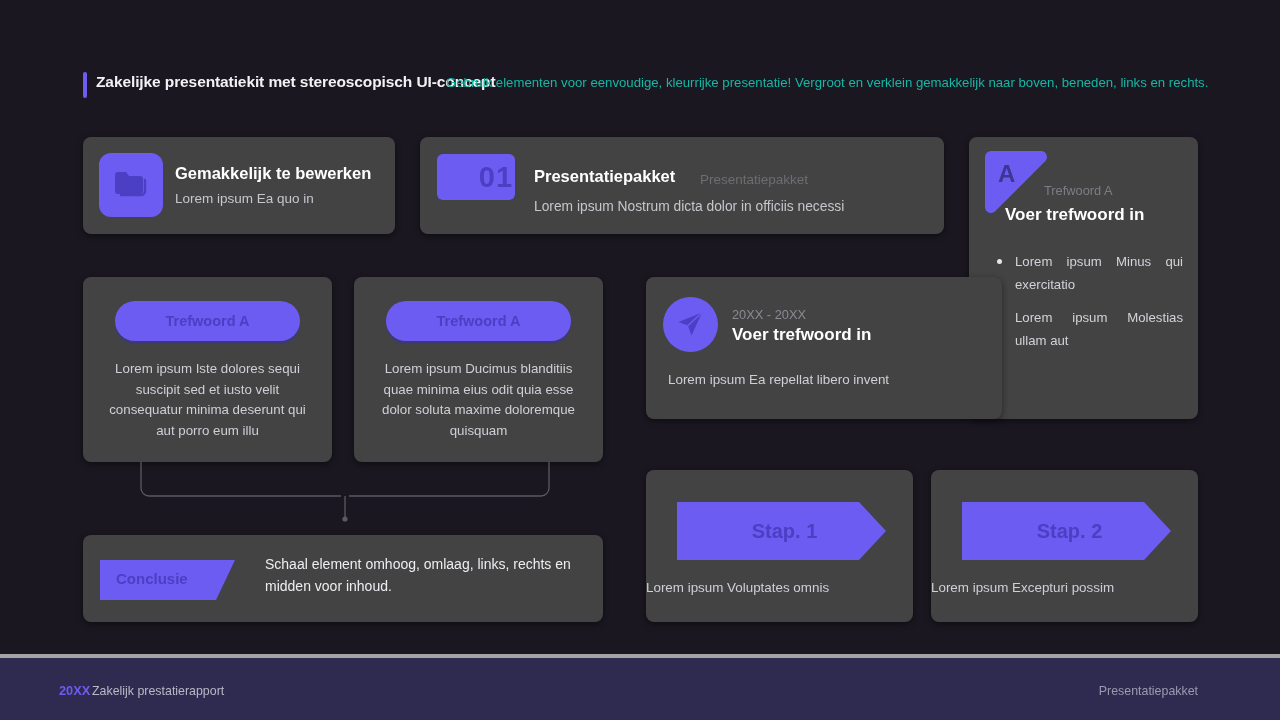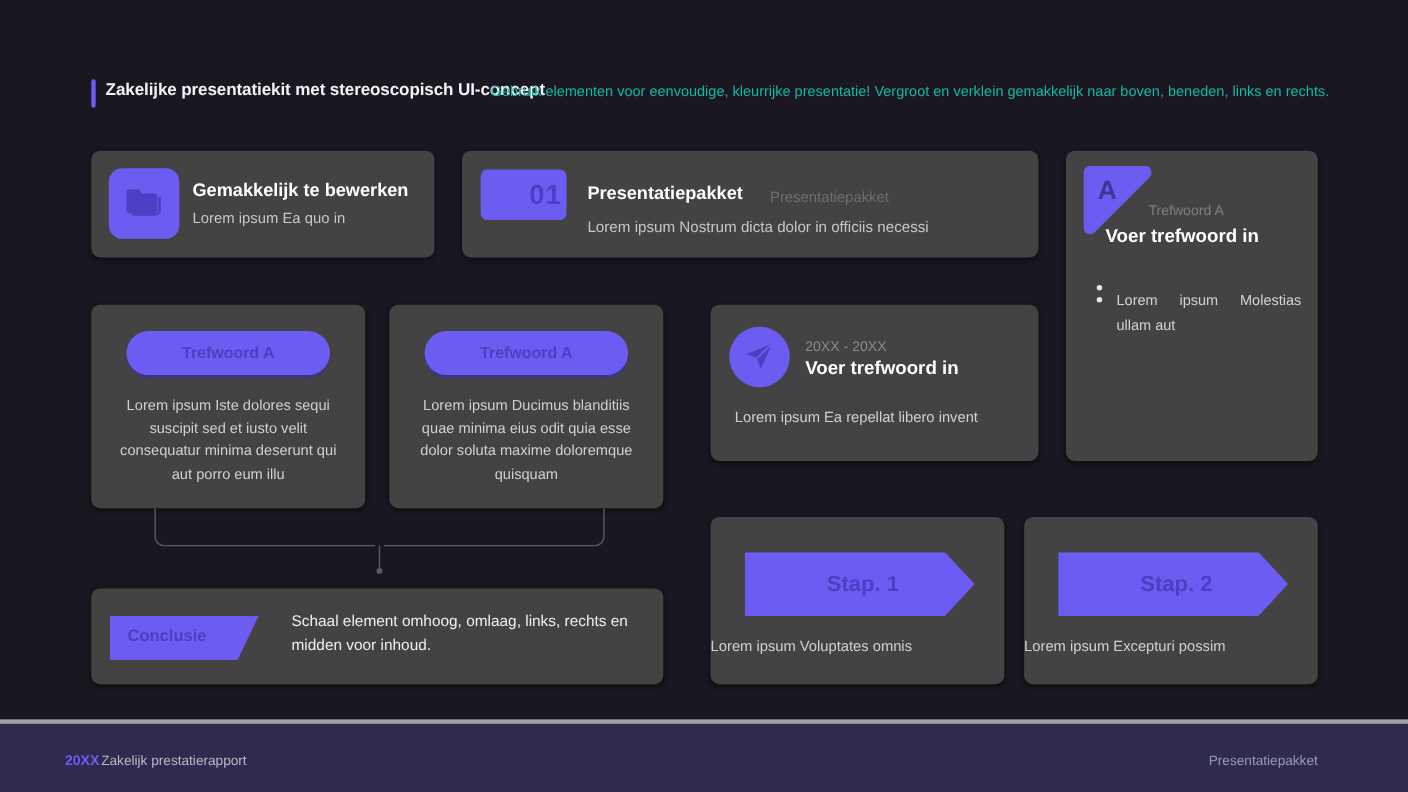--- a/index.html
+++ b/index.html
@@ -53,21 +53,21 @@
   }
 
   
   #card-01 { left: 420px; top: 137px; width: 524px; height: 97px; }
   .num-badge {
     position: absolute; left: 17px; top: 17px; width: 78px; height: 46px;
     background: #6d5cf2; border-radius: 6px;
   }
   .num-badge span {
     position: absolute; inset: 0; display: flex; align-items: center; justify-content: center;
-    font-size: 25px; font-weight: bold; color: #4b3fc4; letter-spacing: 1px; padding-left: 40px;
+    font-size: 29px; font-weight: bold; color: #4b3fc4; letter-spacing: 1px; padding-left: 40px;
   }
   .c2-title {
     position: absolute; left: 114px; top: 30px;
     font-size: 16.5px; font-weight: bold; color: #ffffff;
   }
   .c2-ghost {
     position: absolute; left: 280px; top: 35px;
     font-size: 13.5px; color: #6d6d72;
   }
   .c2-sub {
@@ -131,21 +131,21 @@
   .arrow-tag span {
     position: absolute; left: 16px; top: 10px;
     font-size: 15px; font-weight: bold; color: #4b3fc4;
   }
   .conclusie-text {
     position: absolute; left: 182px; top: 19px; width: 320px;
     font-size: 14px; line-height: 1.57; color: #eeeef2;
   }
 
   
-  #card-send { left: 646px; top: 277px; width: 298px; height: 142px; }
+  #card-send { left: 646px; top: 277px; width: 356px; height: 142px; }
   .circ {
     position: absolute; left: 17px; top: 20px; width: 55px; height: 55px;
     background: #6d5cf2; border-radius: 50%;
   }
   .circ svg { position: absolute; left: 14px; top: 14px; }
   .send-eyebrow {
     position: absolute; left: 86px; top: 30px;
     font-size: 12.8px; color: #8a8a91;
   }
   .send-title {
@@ -226,20 +226,21 @@
       <svg width="62" height="62" viewBox="0 0 62 62">
         <path d="M0 6 a6 6 0 0 1 6 -6 h50 a6 6 0 0 1 4.2 10.2 l-50 50 A6 6 0 0 1 0 56 z" fill="#6d5cf2"></path>
       </svg>
       <div class="tri-letter">A</div>
     </div>
     <div class="kw-eyebrow">Trefwoord A</div>
     <div class="kw-title">Voer trefwoord in</div>
     <div class="kw-list">
       <div class="kw-item">
         <span class="dot"></span>
+        <span>Lorem ipsum Minus qui exercitatio</span>
       </div>
       <div class="kw-item">
         <span class="dot"></span>
         <span>Lorem ipsum Molestias ullam aut</span>
       </div>
     </div>
   </div>
 
   <div class="card" id="card-tw1">
     <div class="pill">

